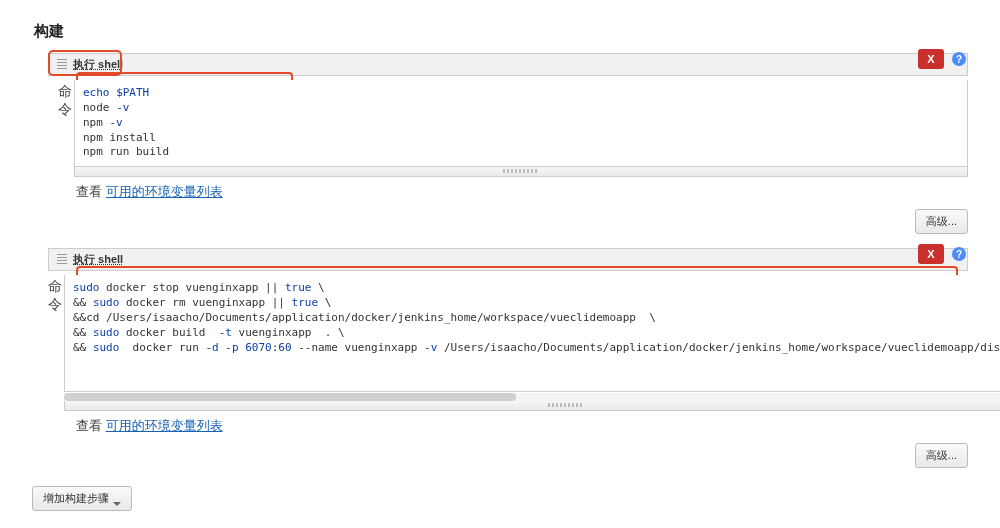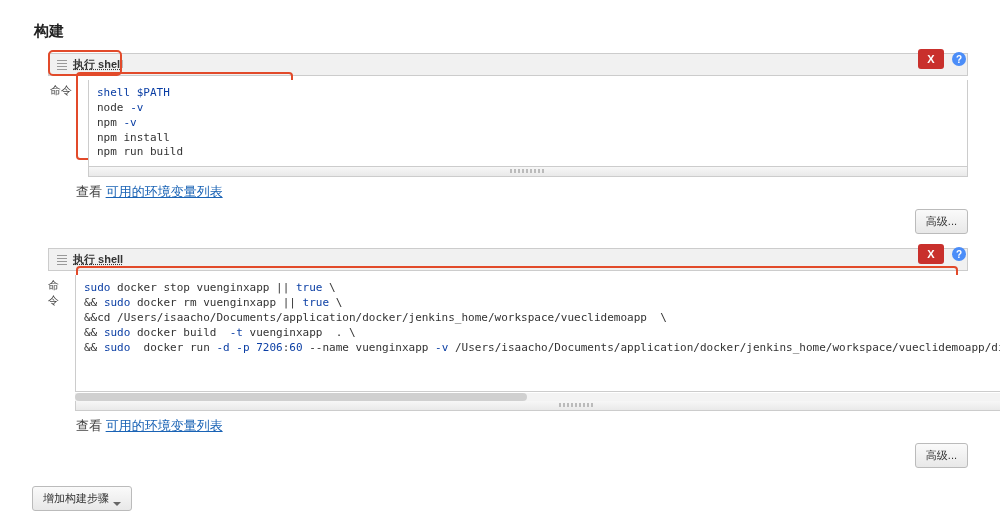--- a/index.html
+++ b/index.html
@@ -1,28 +1,28 @@
 <!DOCTYPE html>
 <html><head>
 <meta charset="utf-8">
 <style>
   html,body{margin:0;padding:0;font-family:Helvetica,Arial,sans-serif;font-size:12px;background:#fff;color:#333}
   .page{width:1000px;margin:0}
   .section-title{font-size:15px;font-weight:bold;padding:22px 0 6px 34px;color:#222}
   .build-body{padding:0 32px}
   .step{position:relative;margin:6px 0 8px 16px}
-  .step-header{background:#f1f1f1;border:1px solid #ccc;padding:3px 8px;font-size:11px;font-weight:bold;color:#333;display:flex;align-items:flex-end}
+  .step-header{background:#f1f1f1;border:1px solid #ccc;padding:3px 8px;font-size:11px;font-weight:bold;color:#333;display:flex;align-items:center}
   .drag-dots{display:inline-block;width:10px;height:12px;background:repeating-linear-gradient(#999 0 1px,transparent 1px 3px);margin-right:6px}
   .step-header a{color:#333;text-decoration:underline dotted}
   .highlight-tab{position:absolute;left:0;top:-3px;width:70px;height:22px;border:2px solid #e24a2a;border-radius:5px;pointer-events:none}
   .highlight-body{position:absolute;pointer-events:none;border:2px solid #e24a2a;border-radius:4px}
   .delete-btn{position:absolute;right:24px;top:-4px;width:26px;height:20px;background:#c9302c;color:#fff;border-radius:3px;font-size:11px;font-weight:bold;display:flex;align-items:center;justify-content:center;cursor:pointer}
   .help-icon{position:absolute;right:2px;top:-1px;width:14px;height:14px;border-radius:50%;background:#4b8df8;color:#fff;font-size:10px;font-weight:bold;display:flex;align-items:center;justify-content:center;cursor:pointer}
   .step-inner{display:flex;padding:4px 0 0 0}
-  .step-label{width:24px;padding-top:3px;font-size:11px;color:#444;text-align:right;margin-right:16px}
+  .step-label{width:24px;padding-top:3px;font-size:14px;color:#444;text-align:right;margin-right:2px}
   .code-area{flex:1;border:1px solid #ccc;border-top:none;padding:6px 8px;font-family:Menlo,Consolas,monospace;font-size:11px;line-height:1.35;background:#fff;white-space:pre;overflow-x:auto;position:relative}
   .code-area .kw{color:#0a3ea4}
   .code-area .var{color:#0a3ea4}
   .code-area .num{color:#0a3ea4}
   .code-resize{height:9px;border:1px solid #ccc;border-top:none;background:linear-gradient(#f7f7f7,#e9e9e9);position:relative}
   .code-resize::after{content:"";position:absolute;left:50%;top:2px;width:36px;height:4px;margin-left:-18px;background:repeating-linear-gradient(90deg,#bbb 0 2px,transparent 2px 4px)}
   .link-row{padding:6px 0 2px 28px;font-size:13px;color:#444}
   .link-row a{color:#1a63b5;text-decoration:underline}
   .adv-row{display:flex;justify-content:flex-end;padding:6px 0}
   .btn{background:linear-gradient(#fafafa,#e8e8e8);border:1px solid #bbb;border-radius:3px;padding:4px 10px;font-size:11px;color:#333;cursor:pointer;display:inline-flex;align-items:flex-end}
@@ -45,21 +45,21 @@
       <div class="delete-btn">X</div>
       <div class="help-icon">?</div>
       <div class="step-header">
         <span class="drag-dots"></span>
         <a>执行 shell</a>
       </div>
       <div class="highlight-body" style="left:28px;top:19px;width:213px;height:84px"></div>
       <div class="step-inner">
         <div class="step-label">命令</div>
         <div style="flex:1">
-          <div class="code-area"><span class="kw">shell</span> <span class="var">$PATH</span>
+          <div class="code-area"><span class="kw">echo</span> <span class="var">$PATH</span>
 node <span class="kw">-v</span>
 npm <span class="kw">-v</span>
 npm install
 npm run build</div>
           <div class="code-resize"></div>
         </div>
       </div>
       <div class="link-row">
         <span>查看 </span><a href="#">可用的环境变量列表</a>
       </div>
@@ -78,21 +78,21 @@
         <a>执行 shell</a>
       </div>
       <div class="highlight-body" style="left:28px;top:18px;width:878px;height:96px"></div>
       <div class="step-inner">
         <div class="step-label">命令</div>
         <div style="flex:1">
           <div class="code-area"><span class="kw">sudo</span> docker stop vuenginxapp || <span class="kw">true</span> \
 &amp;&amp; <span class="kw">sudo</span> docker rm vuenginxapp || <span class="kw">true</span> \
 &amp;&amp;cd /Users/isaacho/Documents/application/docker/jenkins_home/workspace/vueclidemoapp  \
 &amp;&amp; <span class="kw">sudo</span> docker build  <span class="kw">-t</span> vuenginxapp  . \
-&amp;&amp; <span class="kw">sudo</span>  docker run <span class="kw">-d -p</span> <span class="num">7206</span>:<span class="num">60</span> --name vuenginxapp <span class="kw">-v</span> /Users/isaacho/Documents/application/docker/jenkins_home/workspace/vueclidemoapp/dist:/usr/sh
+&amp;&amp; <span class="kw">sudo</span>  docker run <span class="kw">-d -p</span> <span class="num">6070</span>:<span class="num">60</span> --name vuenginxapp <span class="kw">-v</span> /Users/isaacho/Documents/application/docker/jenkins_home/workspace/vueclidemoapp/dist:/usr/sh
             
           </div>
           <div class="sb-track">
               <div class="sb-thumb"></div>
             </div>
           <div class="code-resize"></div>
         </div>
       </div>
       <div class="link-row">
         <span>查看 </span><a href="#">可用的环境变量列表</a>

